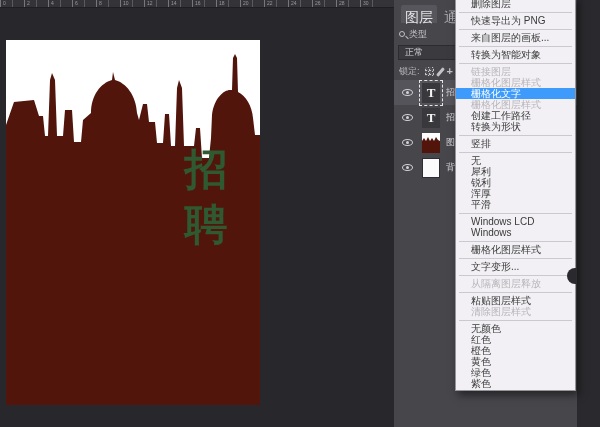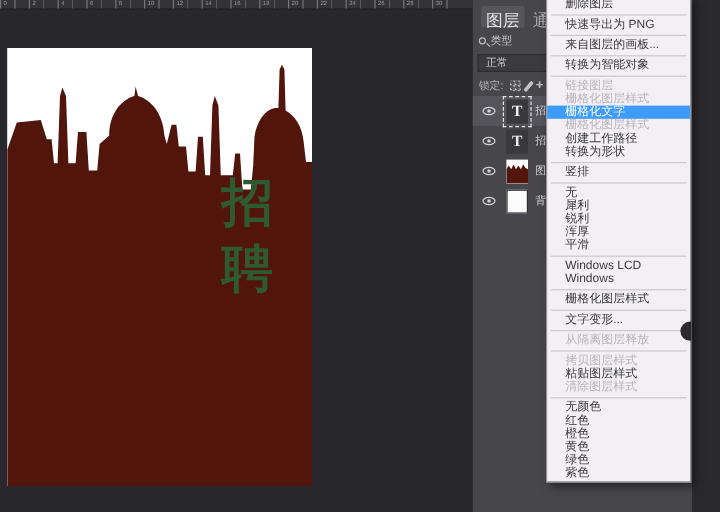--- a/index.html
+++ b/index.html
@@ -197,21 +197,20 @@
     <div class="msep"></div>
     <div class="mi">Windows LCD</div>
     <div class="mi">Windows</div>
     <div class="msep"></div>
     <div class="mi">栅格化图层样式</div>
     <div class="msep"></div>
     <div class="mi">文字变形...</div>
     <div class="msep"></div>
     <div class="mi disabled">从隔离图层释放</div>
     <div class="msep"></div>
-    <div class="mi disabled">拷贝图层样式</div>
     <div class="mi">粘贴图层样式</div>
     <div class="mi disabled">清除图层样式</div>
     <div class="msep"></div>
     <div class="mi">无颜色</div>
     <div class="mi">红色</div>
     <div class="mi">橙色</div>
     <div class="mi">黄色</div>
     <div class="mi">绿色</div>
     <div class="mi">紫色</div>
   </div>

